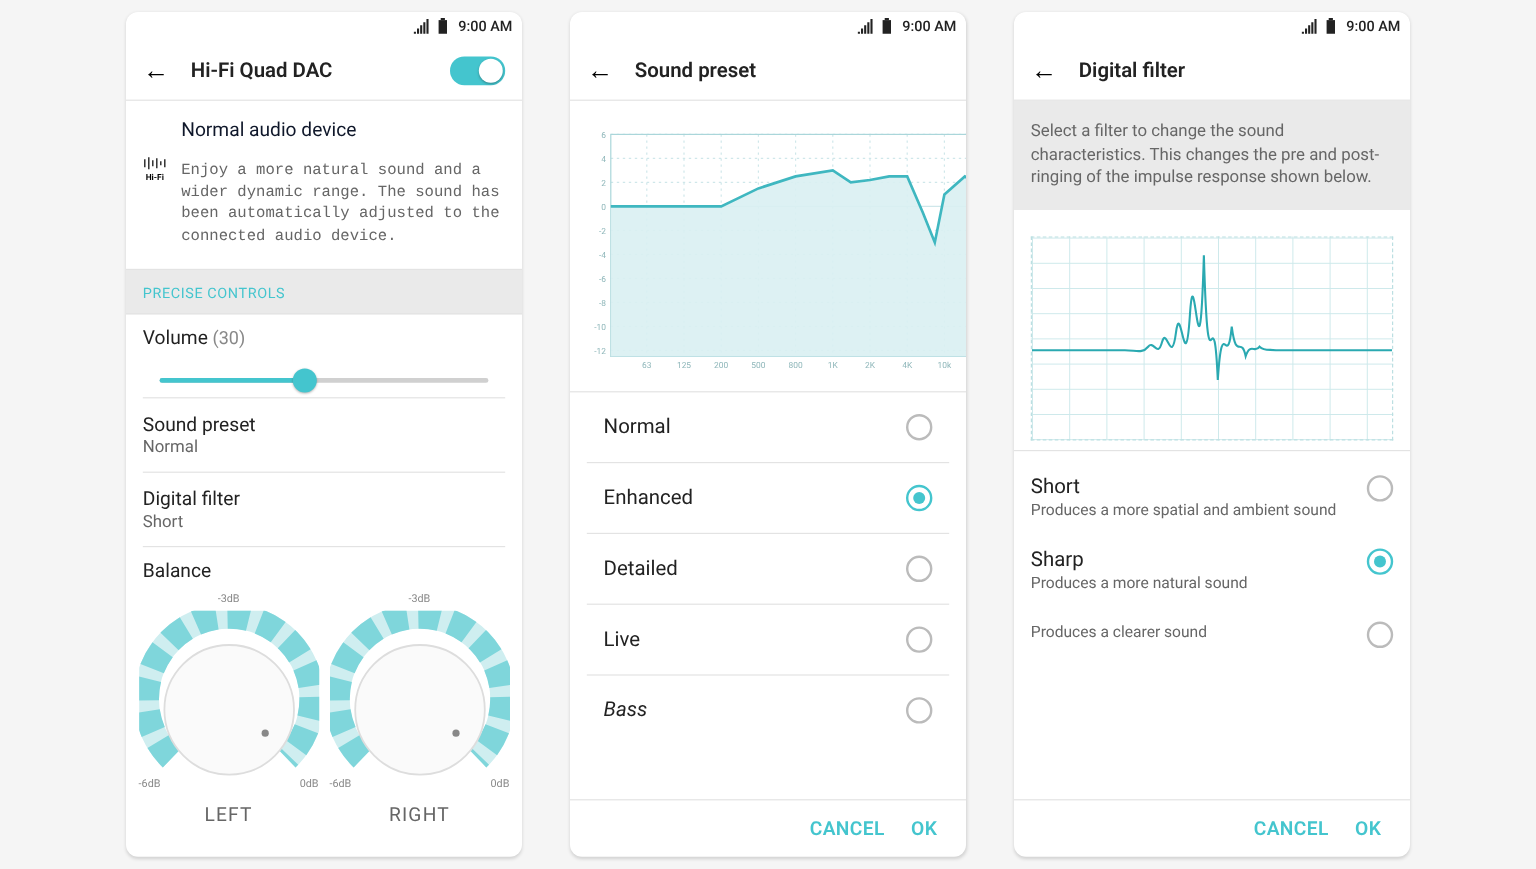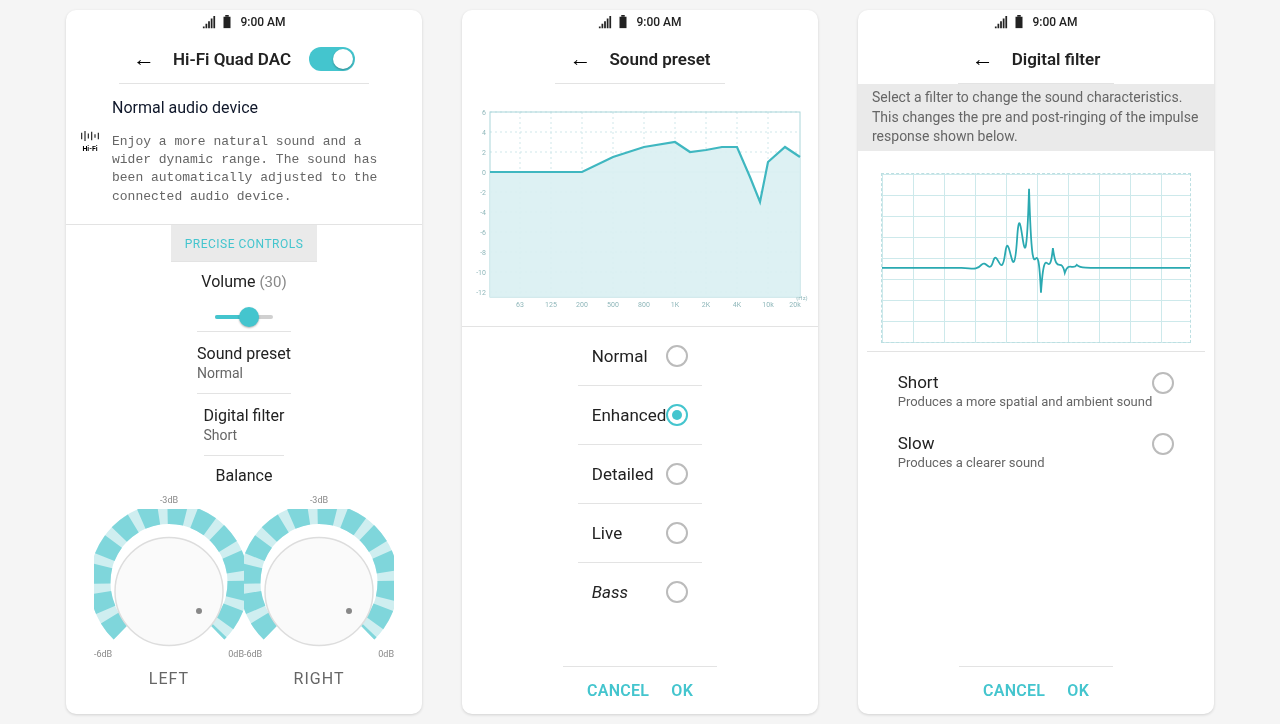--- a/index.html
+++ b/index.html
@@ -19,29 +19,28 @@
     background: #f5f5f5;
     font-family: "Roboto", "Helvetica Neue", Arial, sans-serif;
     display: flex;
     justify-content: center;
     gap: 40px;
     padding: 10px 20px;
     height: 724px;
     width: 1280px;
   }
   .phone {
-    width: 356px;
+    width: 330px;
     height: 704px;
     background: #fff;
     border-radius: 10px;
     box-shadow: 0 1px 3px rgba(0,0,0,.15);
     display: flex;
     flex-direction: column;
     overflow: hidden;
-    align-items: center;
   }
   
   .statusbar {
     height: 24px;
     display: flex;
     justify-content: flex-end;
     align-items: center;
     gap: 4px;
     padding: 0 8px;
     font-size: 12px;
@@ -142,21 +141,21 @@
   }
   .radio.selected { border-color:var(--teal); }
   .radio.selected::after {
     content:""; position:absolute; inset:4px; border-radius:50%; background:var(--teal);
   }
   
   .help-text {
     background:var(--section-bg);
     color:var(--text-mid);
     font-size:14px;
-    padding:4px 14px;
+    padding:16px 14px;
     line-height:1.4;
   }
   
   .impulse-wrap { padding:22px 14px 8px; display:flex; justify-content:center; border-bottom:1px solid var(--border);}
   .impulse { width:310px; height:170px; border:1px dashed #bcdfe2; background-image:
     linear-gradient(to right, #cde9eb 1px, transparent 1px),
     linear-gradient(to bottom, #cde9eb 1px, transparent 1px);
     background-size: 31px 21px;
     position:relative;
   }
@@ -413,21 +412,27 @@
   <div class="filter-list">
     <div class="filter-row">
       <div class="texts">
         <div class="flabel">Short</div>
         <div class="fsub">Produces a more spatial and ambient sound</div>
       </div>
       <div class="radio"></div>
     </div>
     <div class="filter-row">
       <div class="texts">
-        <div class="flabel">Slow</div>
+        <div class="flabel">Sharp</div>
+        <div class="fsub">Produces a more natural sound</div>
+      </div>
+      <div class="radio selected"></div>
+    </div>
+    <div class="filter-row">
+      <div class="texts">
         <div class="fsub">Produces a clearer sound</div>
       </div>
       <div class="radio"></div>
     </div>
   </div>
 
   <div class="footer">
     <span class="btn">CANCEL</span>
     <span class="btn">OK</span>
   </div>

